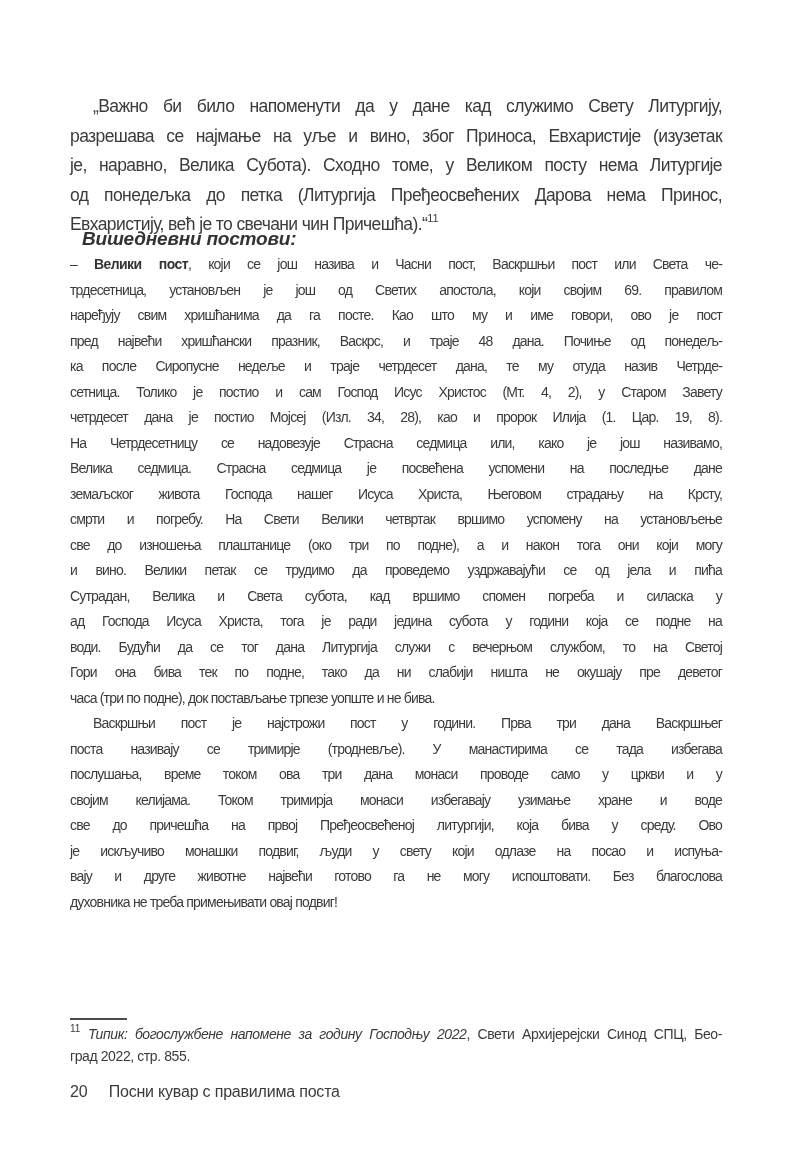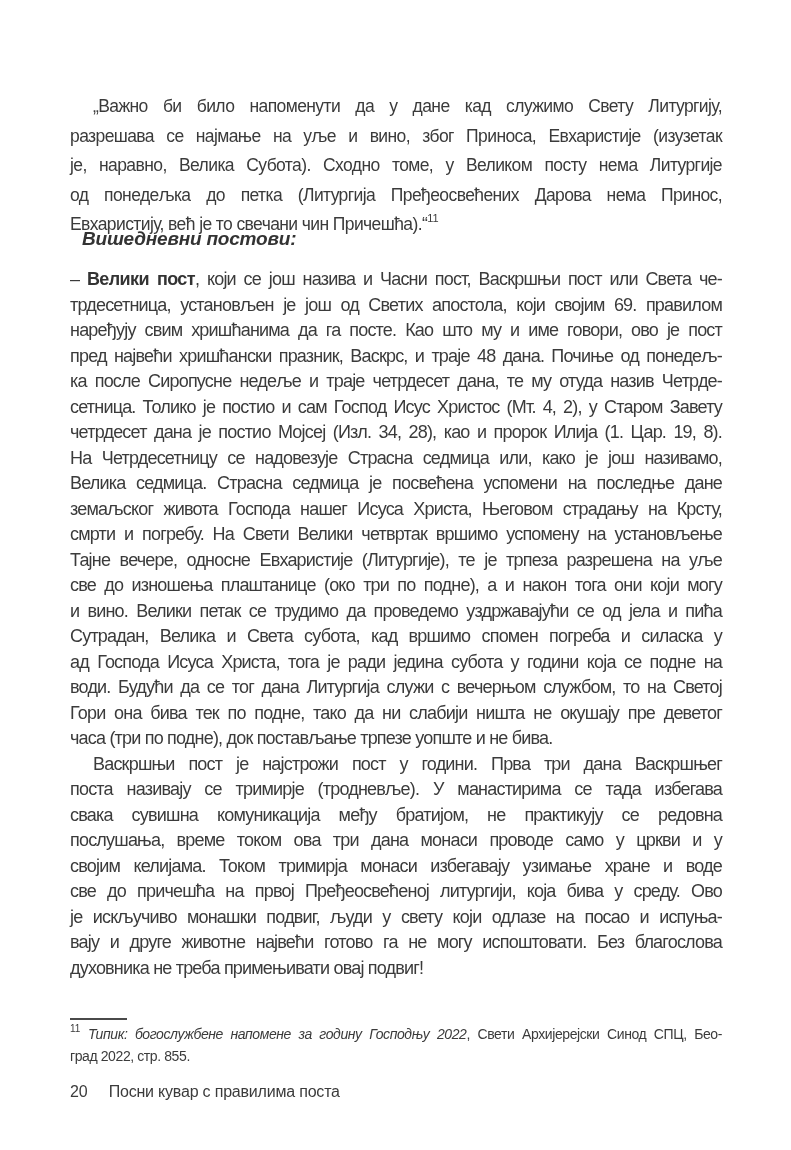--- a/index.html
+++ b/index.html
@@ -22,21 +22,21 @@
   sup.ref{font-size:11px;line-height:0;position:relative;top:-1px;letter-spacing:0;}
 
   
   .heading{
     top:216px;margin:12px;
     font-size:19px;font-weight:bold;font-style:italic;
     letter-spacing:-0.2px;color:#333333;
   }
 
   
-  .bodytext{top:267px;font-size:18px;line-height:25.5px;letter-spacing:-0.8px;}
+  .bodytext{top:252px;font-size:14px;line-height:25.5px;letter-spacing:-0.8px;}
   .bodytext .line{text-align:justify;text-align-last:justify;}
   .bodytext .line.last{text-align-last:left;}
   .bodytext strong{color:#333333;letter-spacing:-0.6px;}
   .para2 .line:first-child{text-indent:23px;}
 
   
   .fn-divider{
     position:absolute;left:70px;top:1018px;
     width:57px;height:0;border-top:2px solid #4a4a4a;
   }
@@ -75,34 +75,32 @@
           <div class="line">трдесетница, установљен је још од Светих апостола, који својим 69. правилом</div>
           <div class="line">наређују свим хришћанима да га посте. Као што му и име говори, ово је пост</div>
           <div class="line">пред највећи хришћански празник, Васкрс, и траје 48 дана. Почиње од понедељ-</div>
           <div class="line">ка после Сиропусне недеље и траје четрдесет дана, те му отуда назив Четрде-</div>
           <div class="line">сетница. Толико је постио и сам Господ Исус Христос (Мт. 4, 2), у Старом Завету</div>
           <div class="line">четрдесет дана је постио Мојсеј (Изл. 34, 28), као и пророк Илија (1. Цар. 19, 8).</div>
           <div class="line">На Четрдесетницу се надовезује Страсна седмица или, како је још називамо,</div>
           <div class="line">Велика седмица. Страсна седмица је посвећена успомени на последње дане</div>
           <div class="line">земаљског живота Господа нашег Исуса Христа, Његовом страдању на Крсту,</div>
           <div class="line">смрти и погребу. На Свети Велики четвртак вршимо успомену на установљење</div>
-          <div class="line">Тајне вечере, односне Евхаристије (Литургије), те је трпеза разрешена на уље</div>
           <div class="line">све до изношења плаштанице (око три по подне), а и након тога они који могу</div>
           <div class="line">и вино. Велики петак се трудимо да проведемо уздржавајући се од јела и пића</div>
           <div class="line">Сутрадан, Велика и Света субота, кад вршимо спомен погреба и силаска у</div>
           <div class="line">ад Господа Исуса Христа, тога је ради једина субота у години која се подне на</div>
           <div class="line">води. Будући да се тог дана Литургија служи с вечерњом службом, то на Светој</div>
           <div class="line">Гори она бива тек по подне, тако да ни слабији ништа не окушају пре деветог</div>
           <div class="line last">часа (три по подне), док постављање трпезе уопште и не бива.</div>
         </div>
     </div>
     <div class="para2">
         <div class="line">Васкршњи пост је најстрожи пост у години. Прва три дана Васкршњег</div>
         <div class="line">поста називају се тримирје (тродневље). У манастирима се тада избегава</div>
-        <div class="line">свака сувишна комуникација међу братијом, не практикују се редовна</div>
         <div class="line">послушања, време током ова три дана монаси проводе само у цркви и у</div>
         <div class="line">својим келијама. Током тримирја монаси избегавају узимање хране и воде</div>
         <div class="line">све до причешћа на првој Пређеосвећеној литургији, која бива у среду. Ово</div>
         <div class="line">је искључиво монашки подвиг, људи у свету који одлазе на посао и испуња-</div>
         <div class="line">вају и друге животне највећи готово га не могу испоштовати. Без благослова</div>
         <div class="line last">духовника не треба примењивати овај подвиг!</div>
       </div>
   </section>
 
   <div class="fn-divider"></div>

